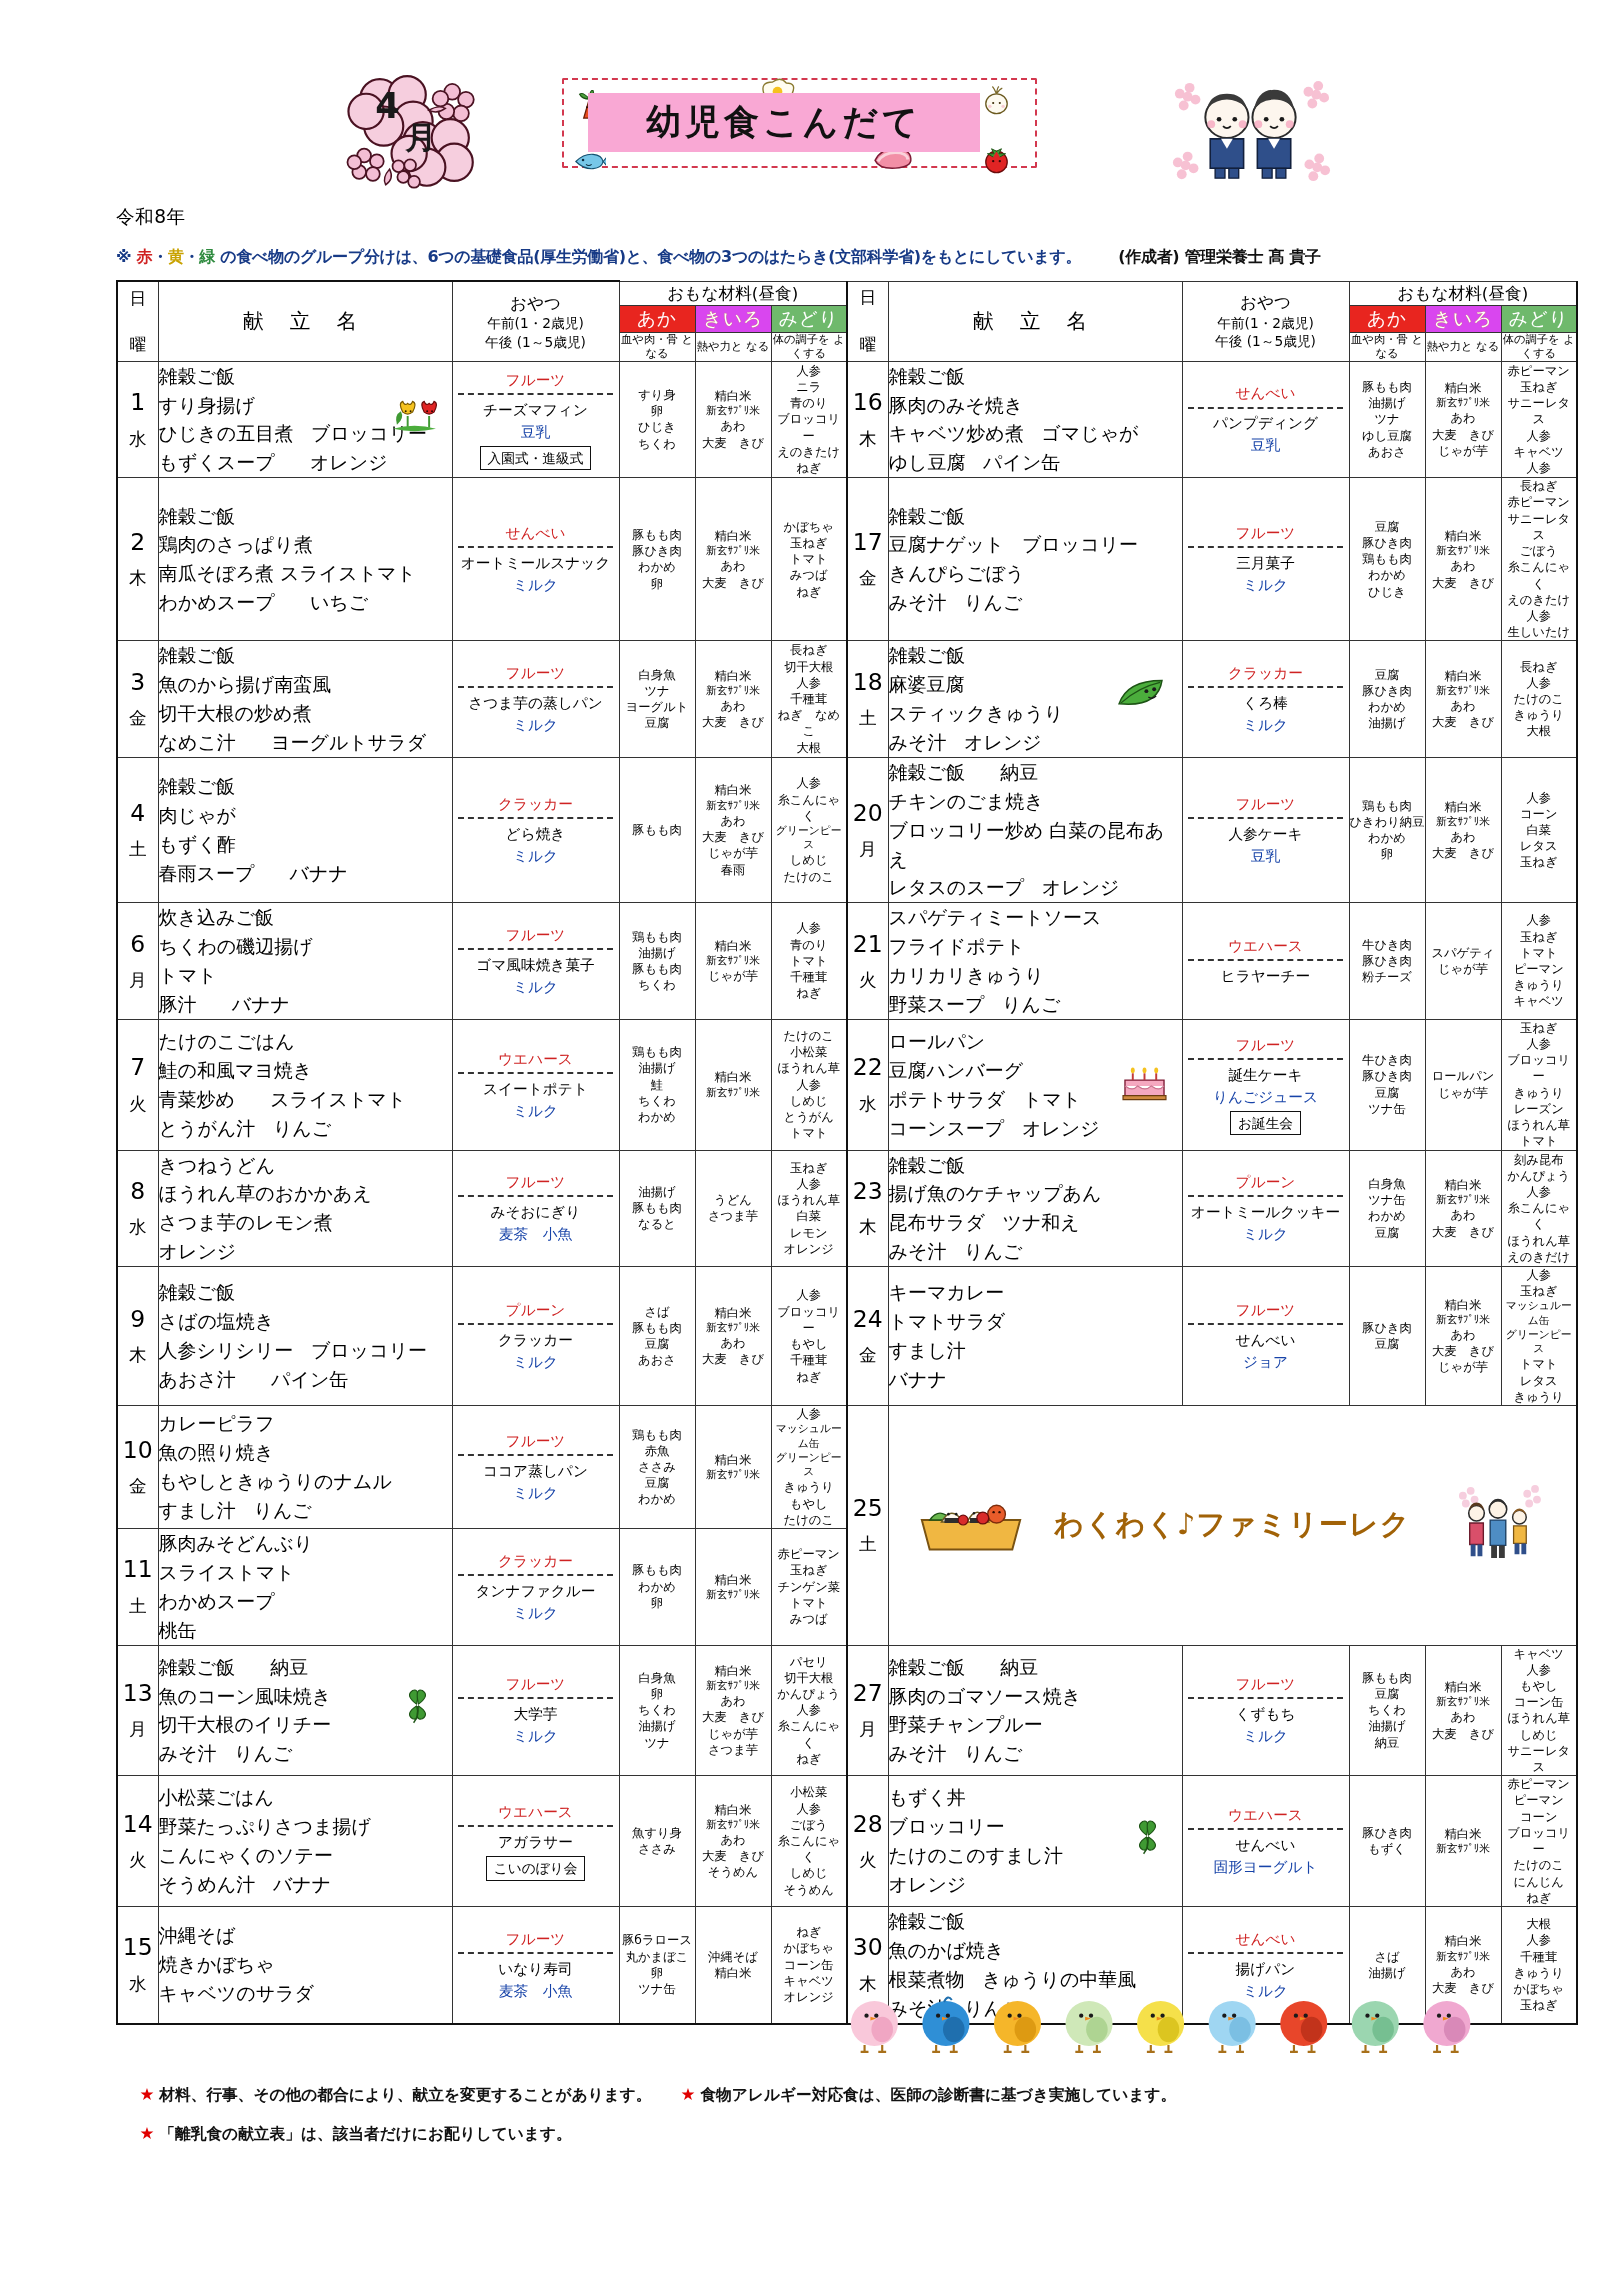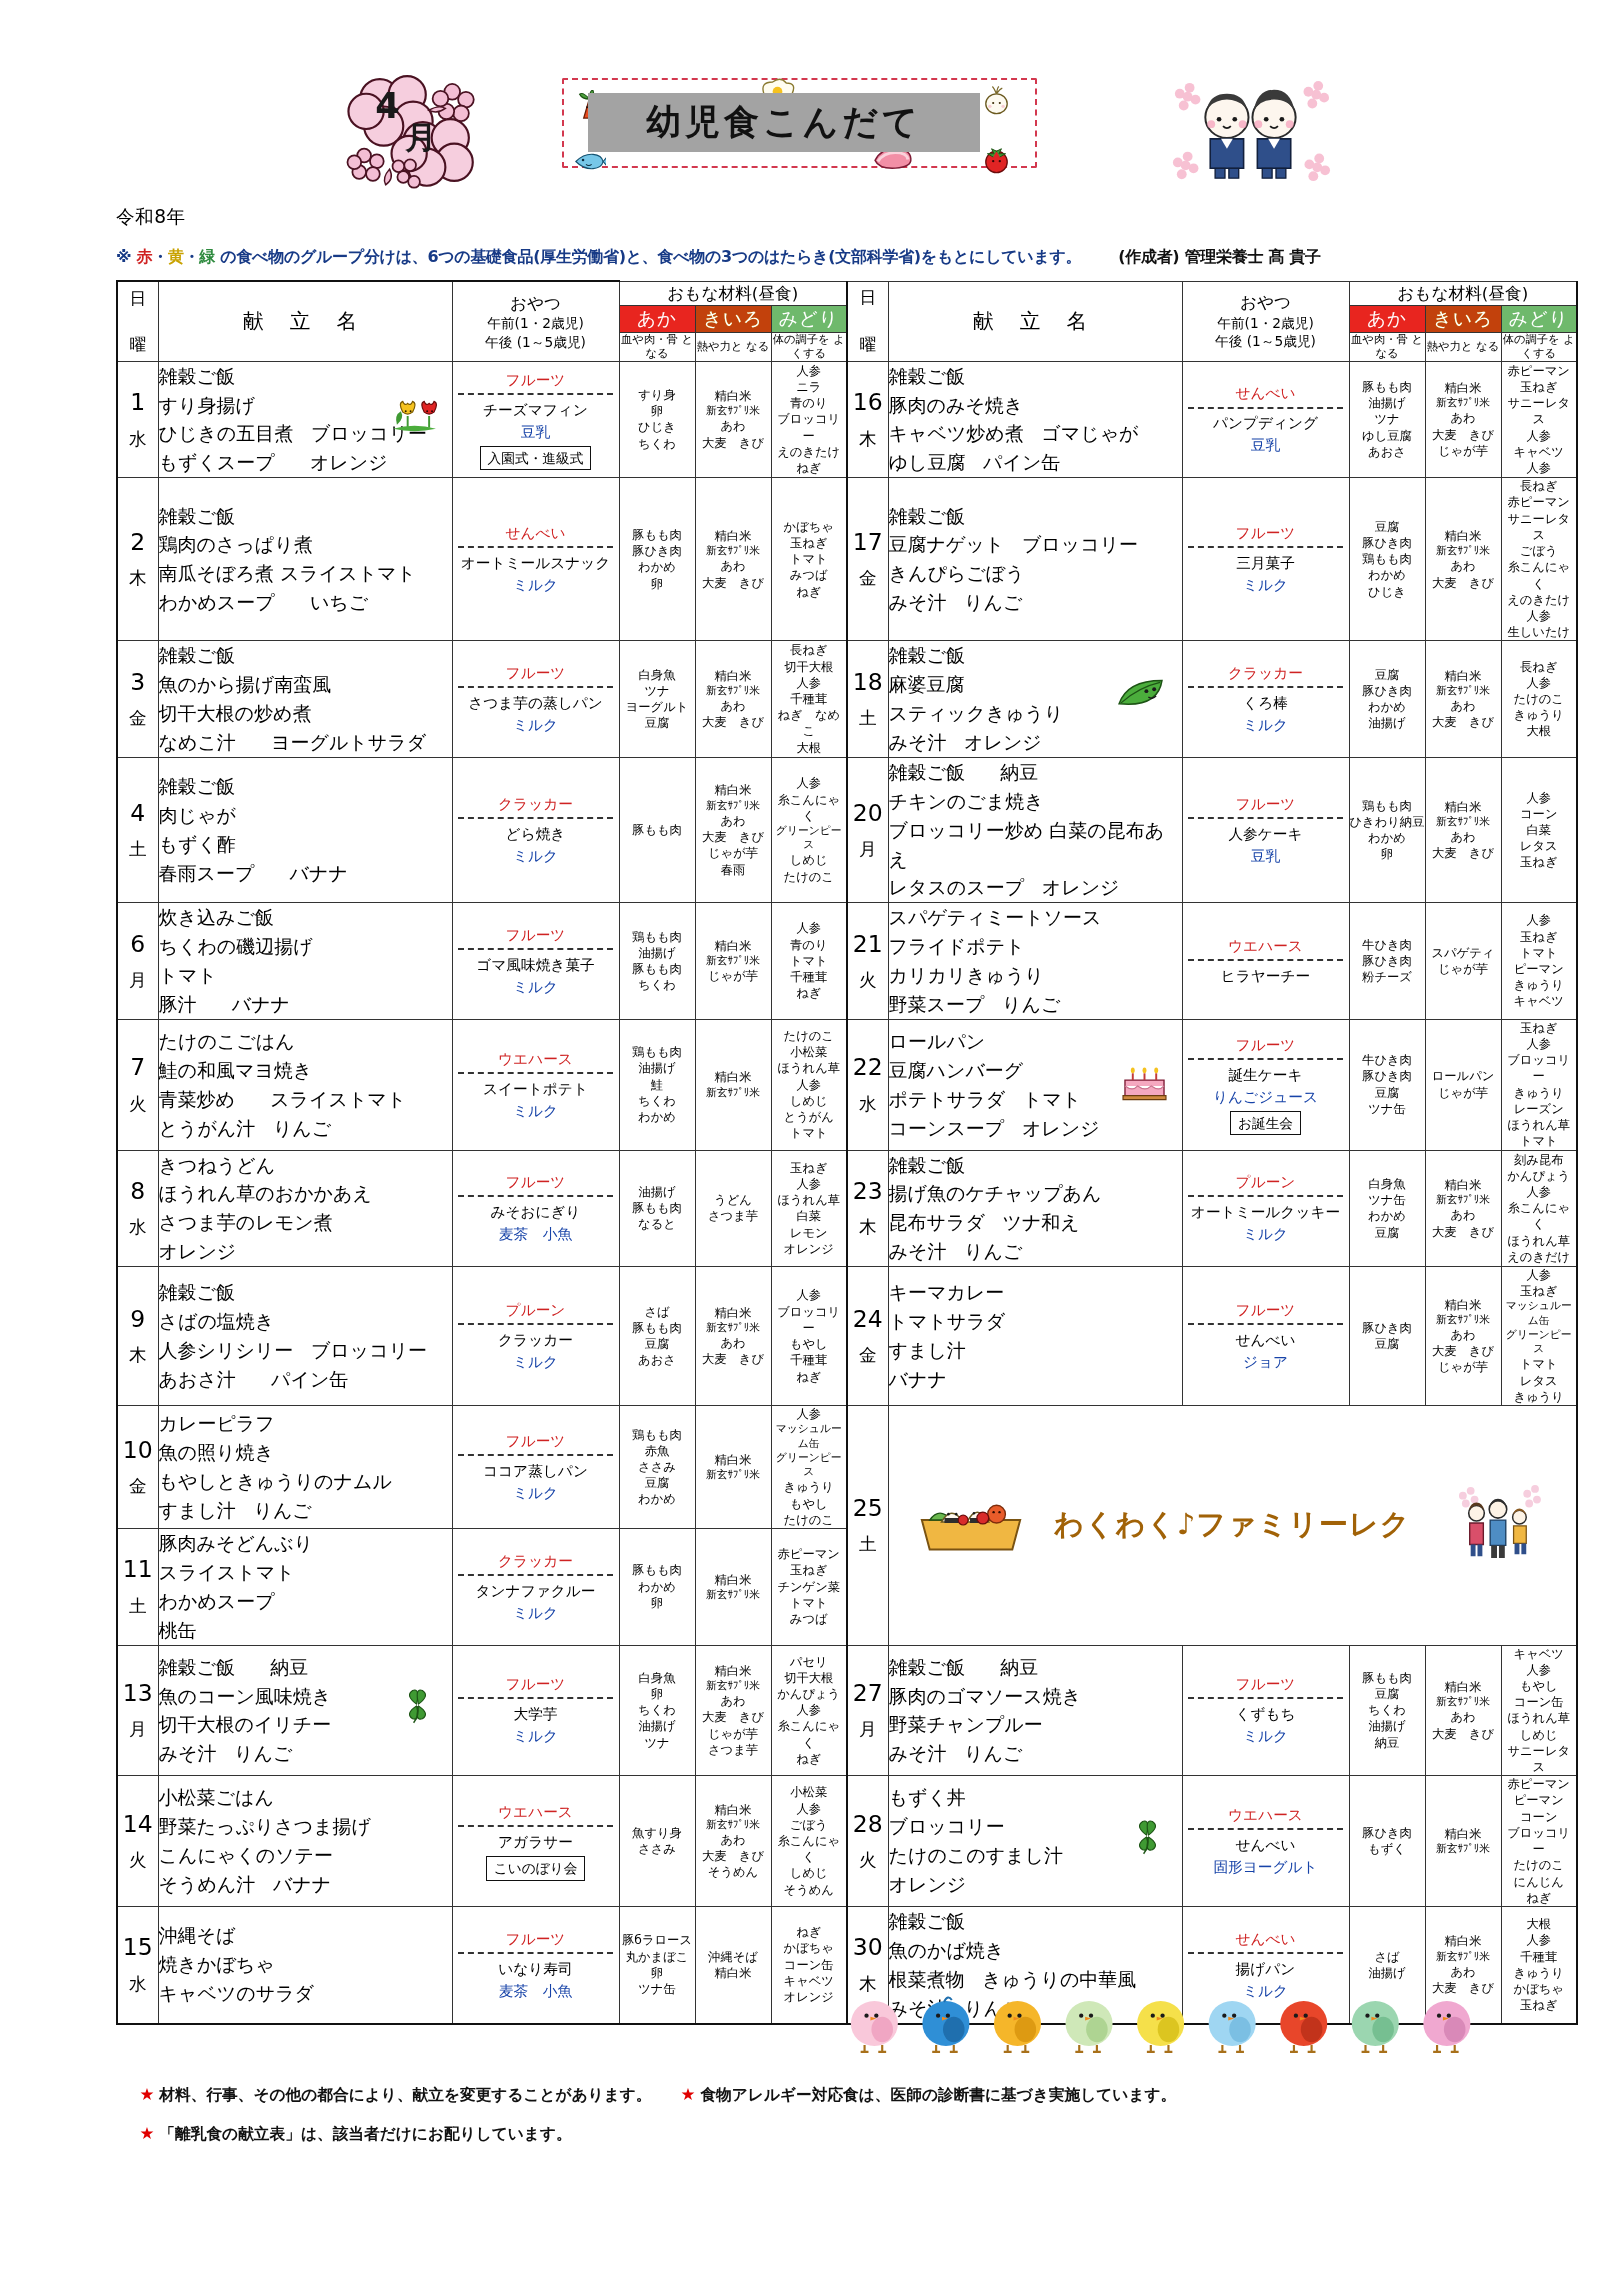--- a/index.html
+++ b/index.html
@@ -19,21 +19,21 @@
     position: absolute; left: 116px; top: 204px;
     font-size: 18.6px; letter-spacing: 0.5px;
   }
   .sakura-block {
     position: absolute; left: 323px; top: 67px;
     width: 186px; height: 123px;
   }
   .title-box {
     position: absolute; left: 588px; top: 93px;
     width: 392px; height: 59px;
-    background: #a3a3a3;
+    background: #f9a8d4;
     display: flex; align-items: center; justify-content: center;
   }
   .title-box span {
     font-size: 35px; font-weight: bold; letter-spacing: 3.9px;
     color: #111;
     font-family: "DejaVu Sans", "Liberation Sans", sans-serif;
   }
   .title-dashes {
     position: absolute; left: 562px; top: 78px;
     width: 475px; height: 90px;
@@ -71,21 +71,21 @@
   .thick-r { border-right: 2.9px solid #111 !important; }
   .thick-t { border-top: 2.9px solid #111 !important; }
 
   
   .h-day { width: 41px; text-align:center; font-size: 16.7px; line-height:1.5; }
   .h-menu { width: 294px; text-align:center; font-size: 20.6px; letter-spacing: 9.8px; }
   .h-snack { width: 167px; text-align:center; font-size: 13.7px; line-height: 1.35; }
   .h-big { text-align:center; font-size: 16.7px; height: 23.5px;}
   .cap { text-align:center; font-size:18.6px; font-weight:bold; height:23.5px; letter-spacing:1px;}
   .cap.aka { background:#e8251f; color:#fff; }
-  .cap.ki  { background:#c2410c; color:#fff; text-shadow: 0 0 1px #b99b00; margin-left: 22px;}
+  .cap.ki  { background:#d946ef; color:#fff; text-shadow: 0 0 1px #b99b00; margin-left: 22px;}
   .cap.mi  { background:#6fb96c; color:#fff; }
   .cap-sub { text-align:center; font-size:11.3px; line-height:1.25; height:29px; }
 
   
   .c-day {
     text-align:center; font-size: 23.5px; line-height: 1.1; font-weight:500;
   }
   .c-day .dow { font-size: 17.6px; display:block; margin-top: 13.7px; }
   .c-menu { padding: 5.9px 3.9px 5.9px 13.7px; font-size: 19px; line-height: 1.52; position:relative; }
   .c-menu .sp { display:inline-block; width: 17.6px; }

